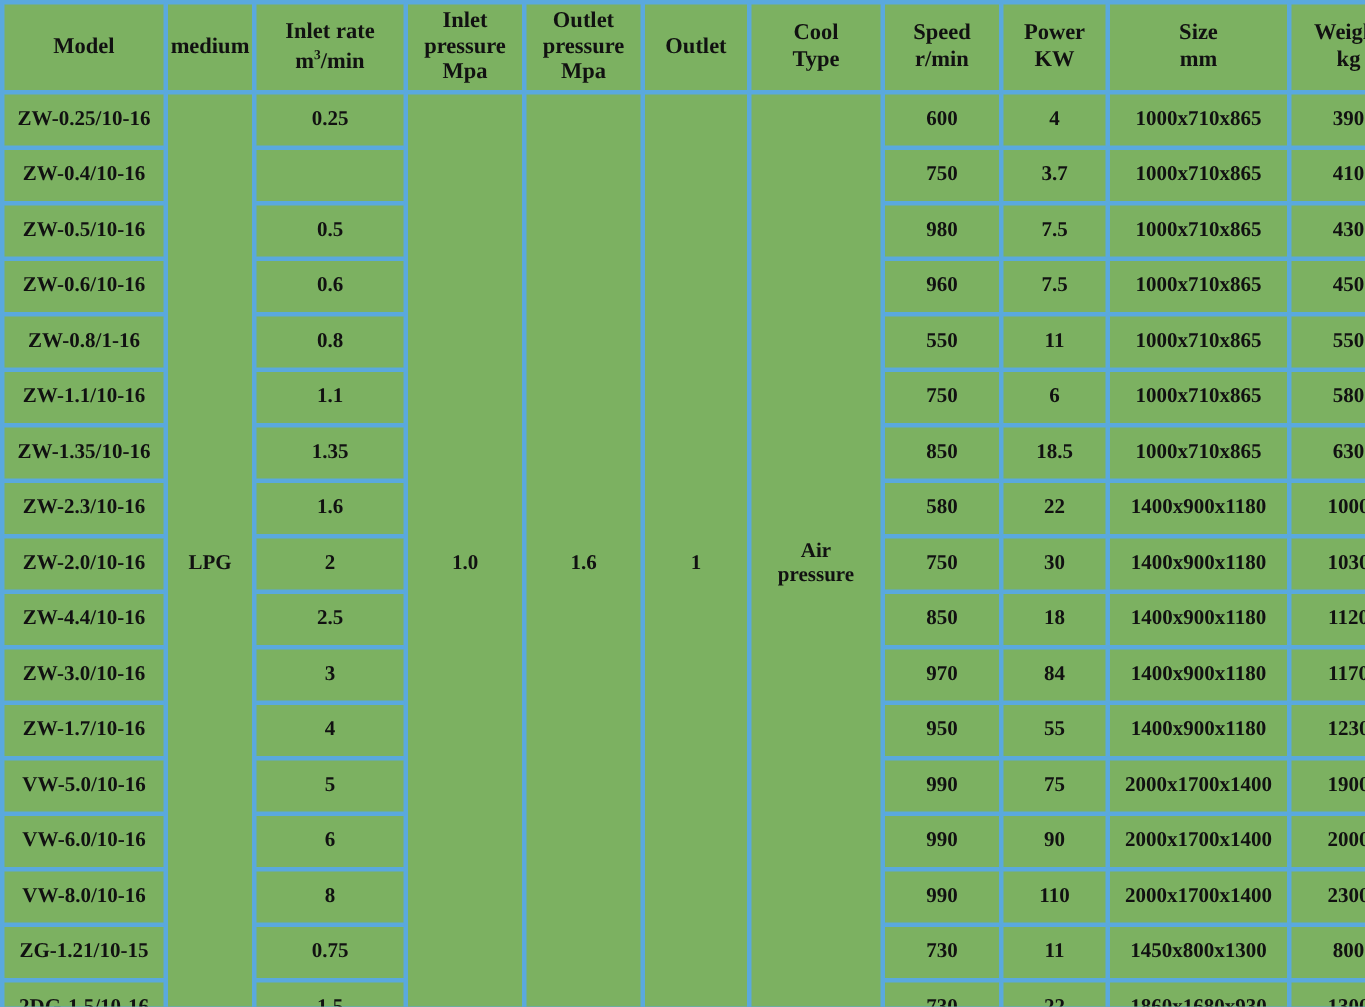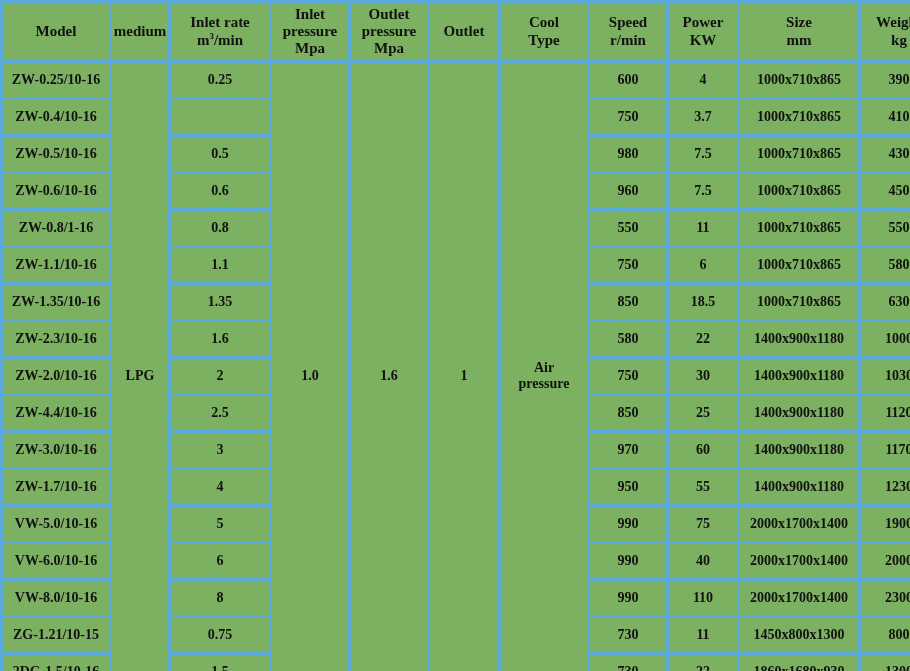--- a/index.html
+++ b/index.html
@@ -190,29 +190,29 @@
         <td>2</td>
         <td>750</td>
         <td>30</td>
         <td>1400x900x1180</td>
         <td>1030</td>
       </tr>
       <tr>
         <td class="model-cell">ZW-4.4/10-16</td>
         <td>2.5</td>
         <td>850</td>
-        <td>25</td>
+        <td>18</td>
         <td>1400x900x1180</td>
         <td>1120</td>
       </tr>
       <tr>
         <td class="model-cell">ZW-3.0/10-16</td>
         <td>3</td>
         <td>970</td>
-        <td>60</td>
+        <td>84</td>
         <td>1400x900x1180</td>
         <td>1170</td>
       </tr>
       <tr>
         <td class="model-cell">ZW-1.7/10-16</td>
         <td>4</td>
         <td>950</td>
         <td>55</td>
         <td>1400x900x1180</td>
         <td>1230</td>
@@ -222,21 +222,21 @@
         <td>5</td>
         <td>990</td>
         <td>75</td>
         <td>2000x1700x1400</td>
         <td>1900</td>
       </tr>
       <tr>
         <td class="model-cell">VW-6.0/10-16</td>
         <td>6</td>
         <td>990</td>
-        <td>40</td>
+        <td>90</td>
         <td>2000x1700x1400</td>
         <td>2000</td>
       </tr>
       <tr>
         <td class="model-cell">VW-8.0/10-16</td>
         <td>8</td>
         <td>990</td>
         <td>110</td>
         <td>2000x1700x1400</td>
         <td>2300</td>

